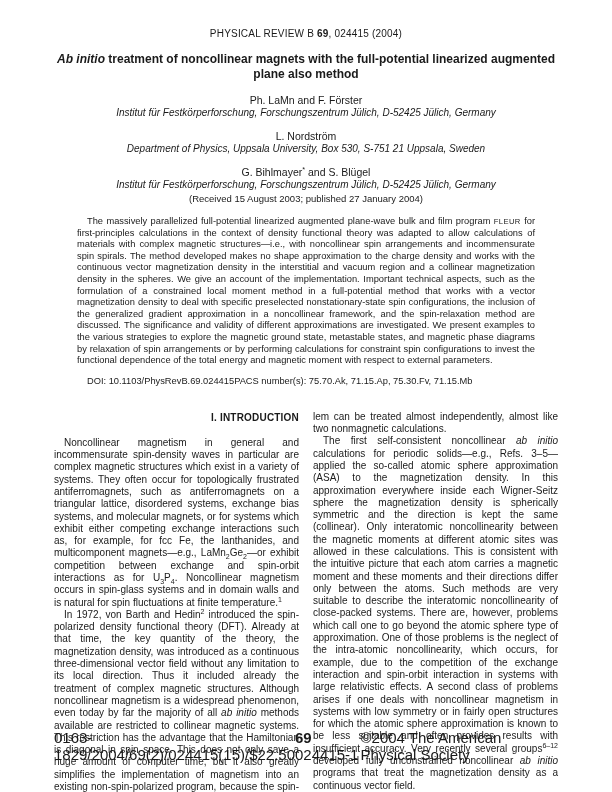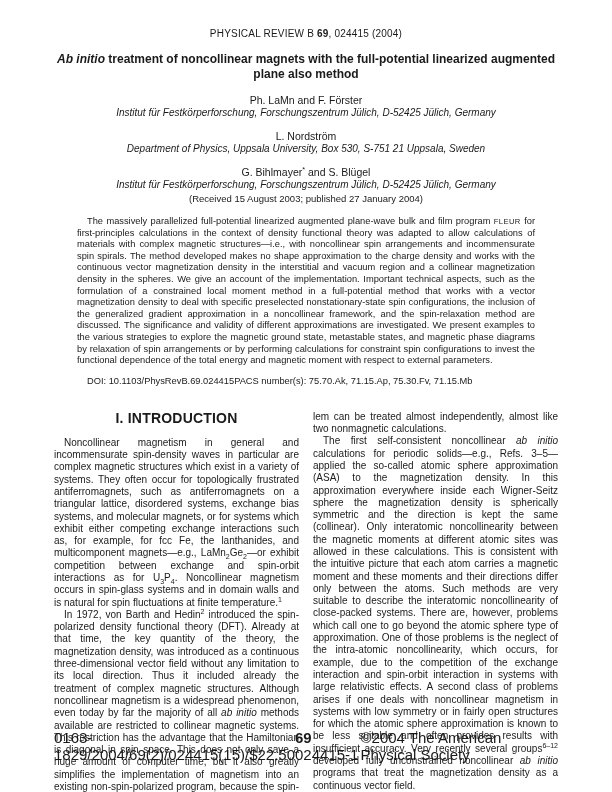--- a/index.html
+++ b/index.html
@@ -38,22 +38,22 @@
     padding-left:10px;
     font-size:9.3px;
     display:flex; 
   }
   .cols {
     display:flex; gap:14px;
     margin:25px 54px 0 54px;
   }
   .col { flex:1 1 0; min-width:0; }
   .secheading {
-    text-align:center; font-weight:bold;
-    font-size:14px; line-height:12px;
+    text-align:right; font-weight:bold;
+    font-size:10px; line-height:12px;
     margin:1px 0 13px 0;
     letter-spacing:.2px;
   }
   .para {
     margin:0; font-size:10px; line-height:12.3px;
     text-align:justify;
   }
   .indent { text-indent:10px; }
   .pfooter {
     position:absolute; left:54px; right:54px; bottom:29px;

